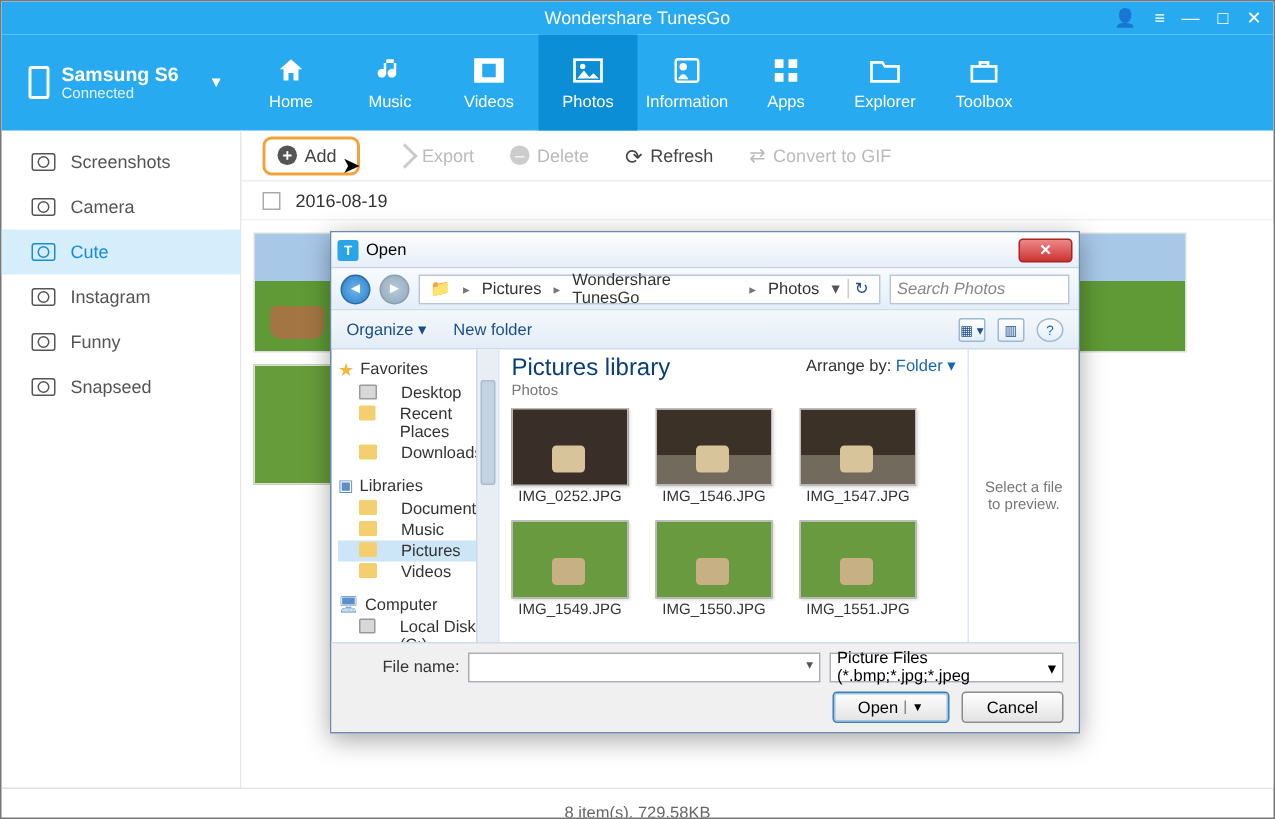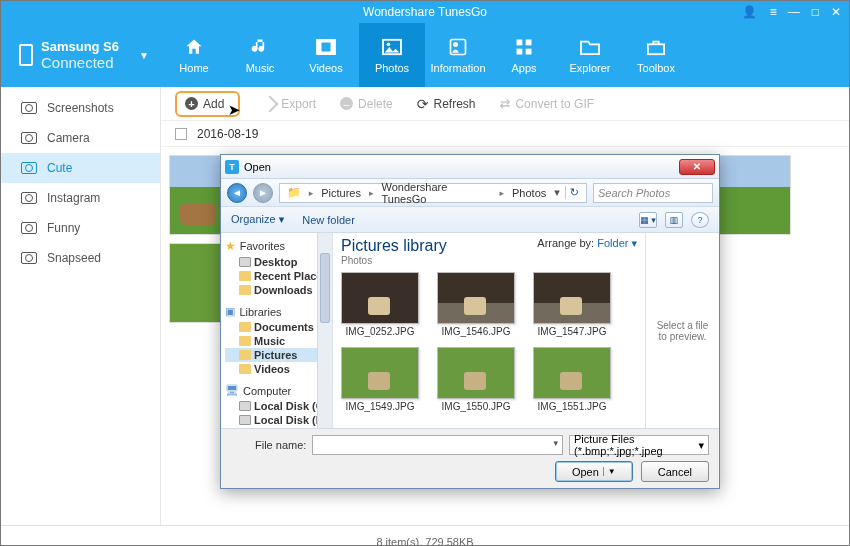--- a/index.html
+++ b/index.html
@@ -8,21 +8,21 @@
   
   .titlebar { height: 22px; background: #27aaf0; display: flex; align-items: center; justify-content: center; color: #fff; font-size: 12px; position: relative; }
   .titlebar .winctrls { position: absolute; right: 8px; top: 0; height: 22px; display: flex; align-items: center; gap: 12px; }
   .titlebar .winctrls span { font-size: 12px; cursor: pointer; }
 
   
   .topnav { height: 64px; background: #27aaf0; display: flex; align-items: stretch; }
   .device { width: 160px; display: flex; align-items: center; color: #fff; padding-left: 18px; gap: 8px; position: relative; }
   .device .phoneicon { width: 14px; height: 22px; border: 2px solid #fff; border-radius: 2px; }
   .device .devname { font-size: 13px; font-weight: 600; line-height: 14px; }
-  .device .devstatus { font-size: 15px; opacity: .85; }
+  .device .devstatus { font-size: 10px; opacity: .85; }
   .device .chev { position: absolute; right: 12px; font-size: 10px; }
 
   .tabs { flex: 1; display: flex; }
   .tabitem { width: 66px; display: flex; flex-direction: column; align-items: center; justify-content: center; color: #fff; font-size: 11px; gap: 4px; cursor: pointer; }
   .tabitem.active { background: #0b8ed6; }
   .tabitem .ico { width: 24px; height: 22px; display: flex; align-items: center; justify-content: center; }
   .tabitem svg { fill: #fff; }
 
   
   .main { display: flex; height: calc(100% - 22px - 64px - 20px); }
@@ -73,21 +73,21 @@
   .dlg-tool .right { margin-left: auto; display: flex; gap: 8px; }
   .sqbtn { width: 18px; height: 16px; border: 1px solid #9fb8d0; background: linear-gradient(#fff,#e4eef8); border-radius: 2px; display:flex;align-items:center;justify-content:center;font-size:9px;color:#1a4e8a;}
 
   .dlg-body { flex: 1; display: flex; overflow: hidden; }
   .dlg-nav { width: 112px; border-right: 1px solid #dce5ee; overflow-y: auto; padding: 4px 0 4px 4px; position:relative;}
   .dlg-nav .scroll { position:absolute; right:0; top:0; bottom:0; width:15px; background:#e9eef4; border-left:1px solid #d0dae5;}
   .dlg-nav .scroll .thumb { position:absolute; left:2px; right:2px; top:20px; height:70px; background:#c4d2e2; border:1px solid #a8bcd2; border-radius:2px;}
   .navgrp { margin-bottom: 6px; }
   .navhdr { display: flex; align-items: center; gap: 4px; color: #333; padding: 2px 0; }
   .navhdr .star { color: #f3b73e; font-size:12px;}
-  .navitm { display: flex; align-items: center; gap: 3px; padding: 1px 0 1px 14px; color: #333; cursor: pointer; font-weight: bold; }
+  .navitm { display: flex; align-items: flex-start; gap: 16px; padding: 1px 0 1px 14px; color: #333; cursor: pointer; }
   .navitm.sel { background: #cde6f7; }
   .navitm .fico { width: 12px; height: 10px; background: #f3cf72; border-radius: 1px; }
   .navitm .dico { width: 12px; height: 10px; background: #d8d8d8; border: 1px solid #999; border-radius: 1px; }
 
   .dlg-list { flex: 1; display: flex; }
   .dlg-files { flex: 1; padding: 4px 8px; overflow:hidden; }
   .libhdr { display: flex; align-items: flex-start; }
   .libhdr .title { color: #0a3e78; font-size: 16px; }
   .libhdr .arr { margin-left: auto; color: #333; font-size: 11px; }
   .libhdr .arr b { color: #1767b3; font-weight: normal; }
@@ -99,21 +99,21 @@
   .fthumb.cat { background:linear-gradient(#3b3126 60%, #726a5c 60%);}
   .fthumb .obj { position:absolute; left:26px; bottom:8px; width:22px; height:18px; background:#d7c49a; border-radius:3px;}
   .fthumb.plain .obj{ background:#c7b184;}
   .dlg-preview { width: 74px; border-left: 1px solid #dce5ee; display: flex; align-items: center; justify-content: center; text-align: center; color: #777; font-size: 10px; padding: 0 6px; }
 
   .dlg-foot { height: 60px; border-top: 1px solid #cfdbe8; background: #f0f0f0; padding: 6px 10px; }
   .fn-row { display: flex; align-items: center; gap: 6px; margin-bottom: 6px; }
   .fn-row label { color: #333; padding-left: 24px; }
   .fn-row .fninput { flex: 1; height: 20px; border: 1px solid #abadb3; background: #fff; position:relative;}
   .fn-row .fninput::after{content:"▾"; position:absolute; right:4px; top:2px; color:#555; font-size:9px;}
-  .fn-row .filter { width: 140px; height: 20px; border: 1px solid #abadb3; background: #fff; display: flex; align-items: center; padding: 0 4px; justify-content: space-between; }
+  .fn-row .filter { width: 156px; height: 20px; border: 1px solid #abadb3; background: #fff; display: flex; align-items: center; padding: 0 4px; justify-content: space-between; }
   .btnrow { display: flex; justify-content: flex-end; gap: 8px; }
   .winbtn { height: 21px; padding: 0 16px; border: 1px solid #8a8a8a; background: linear-gradient(#fefefe,#e3e3e3); border-radius: 3px; font-size: 11px; display:flex; align-items:center; gap:4px;}
   .winbtn.primary { border-color: #3c7fb1; box-shadow: 0 0 0 1px #9ac6e8 inset; }
 </style>
 </head>
 <body>
 
 <div class="titlebar">
   <span>Wondershare TunesGo</span>
   <div class="winctrls">

